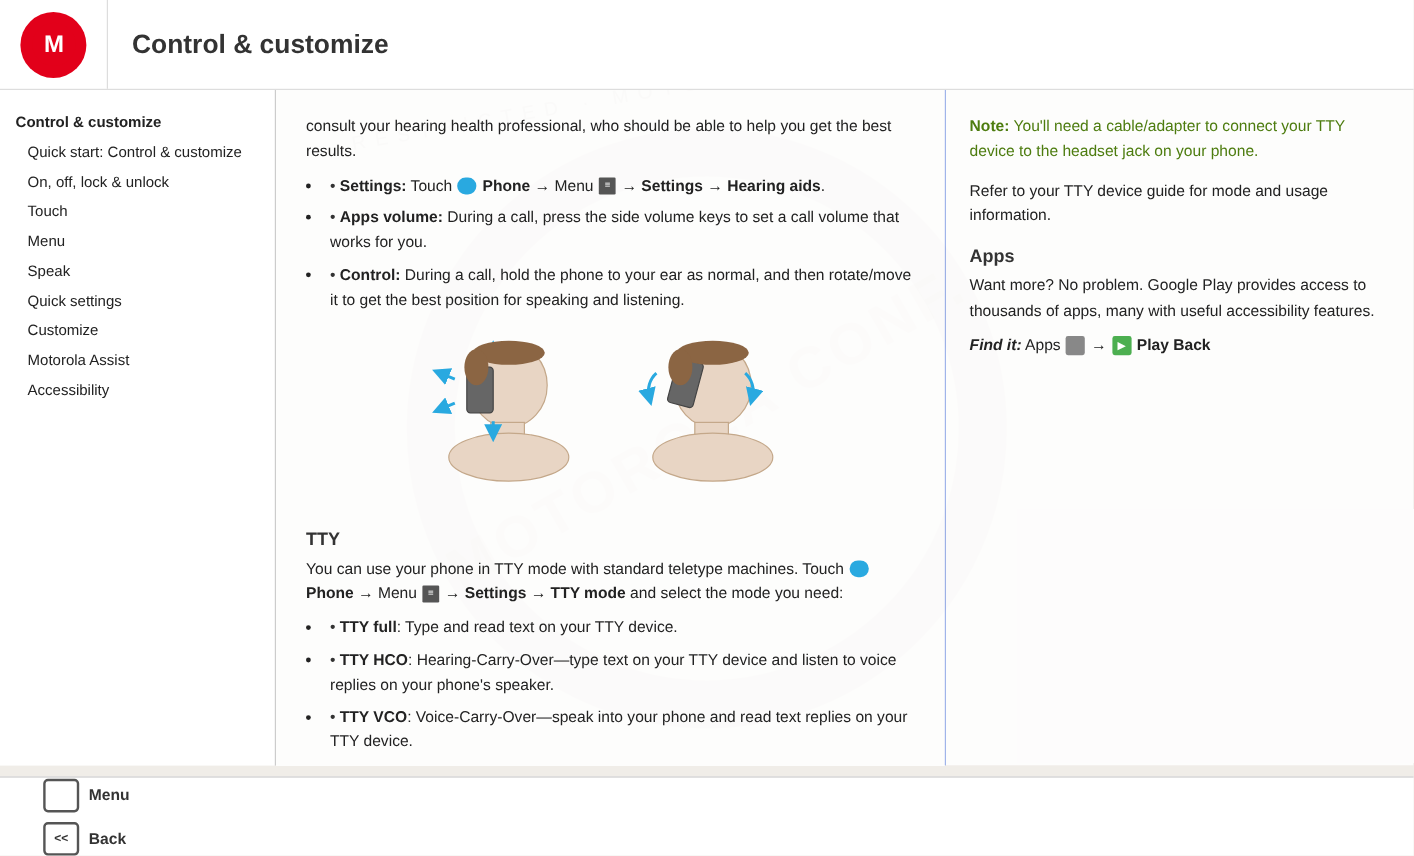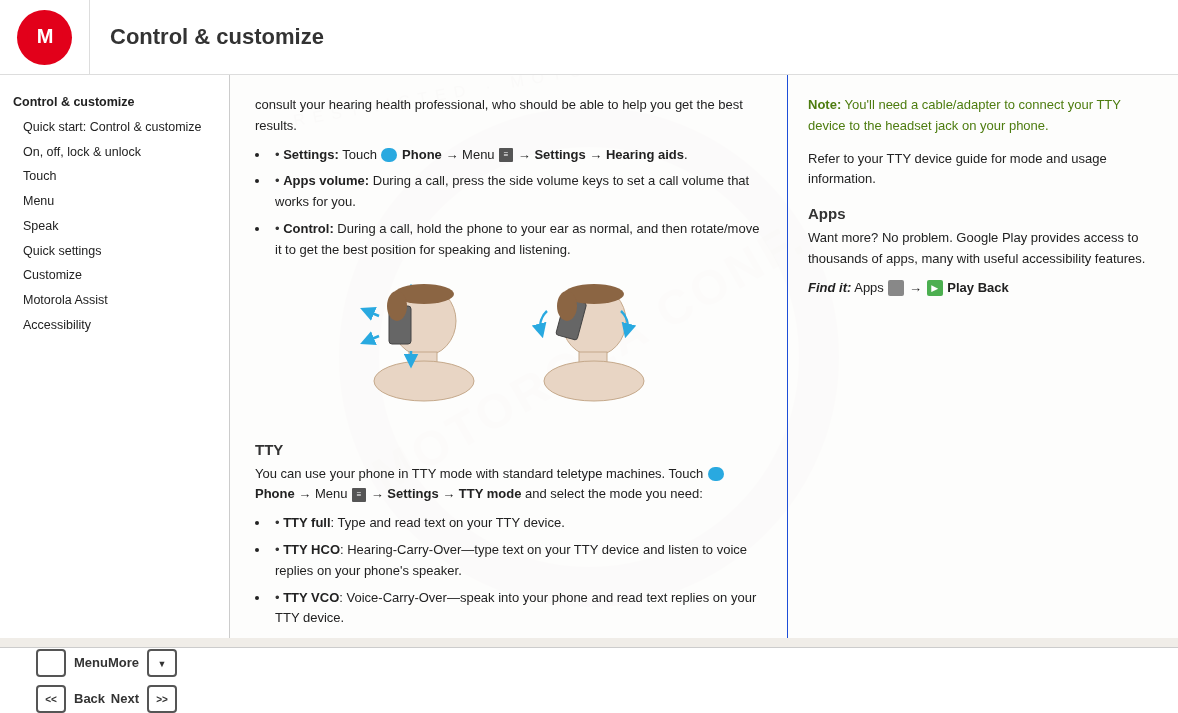--- a/index.html
+++ b/index.html
@@ -502,27 +502,13 @@
       <span>Menu</span>
     </div>
     <div class="bottom-btn">
       <div class="btn-icon">
         <span class="chevron-left"></span>
       </div>
       <span>Back</span>
     </div>
   </div>
 
-  <div class="bottom-right">
-    <div class="bottom-btn">
-      <span>More</span>
-      <div class="chevron-down-container">
-        <span class="chevron-down"></span>
-      </div>
-    </div>
-    <div class="bottom-btn">
-      <span>Next</span>
-      <div class="btn-icon">
-        <span class="chevron-right"></span>
-      </div>
-    </div>
-  </div>
 </div>
 
 </body></html>

